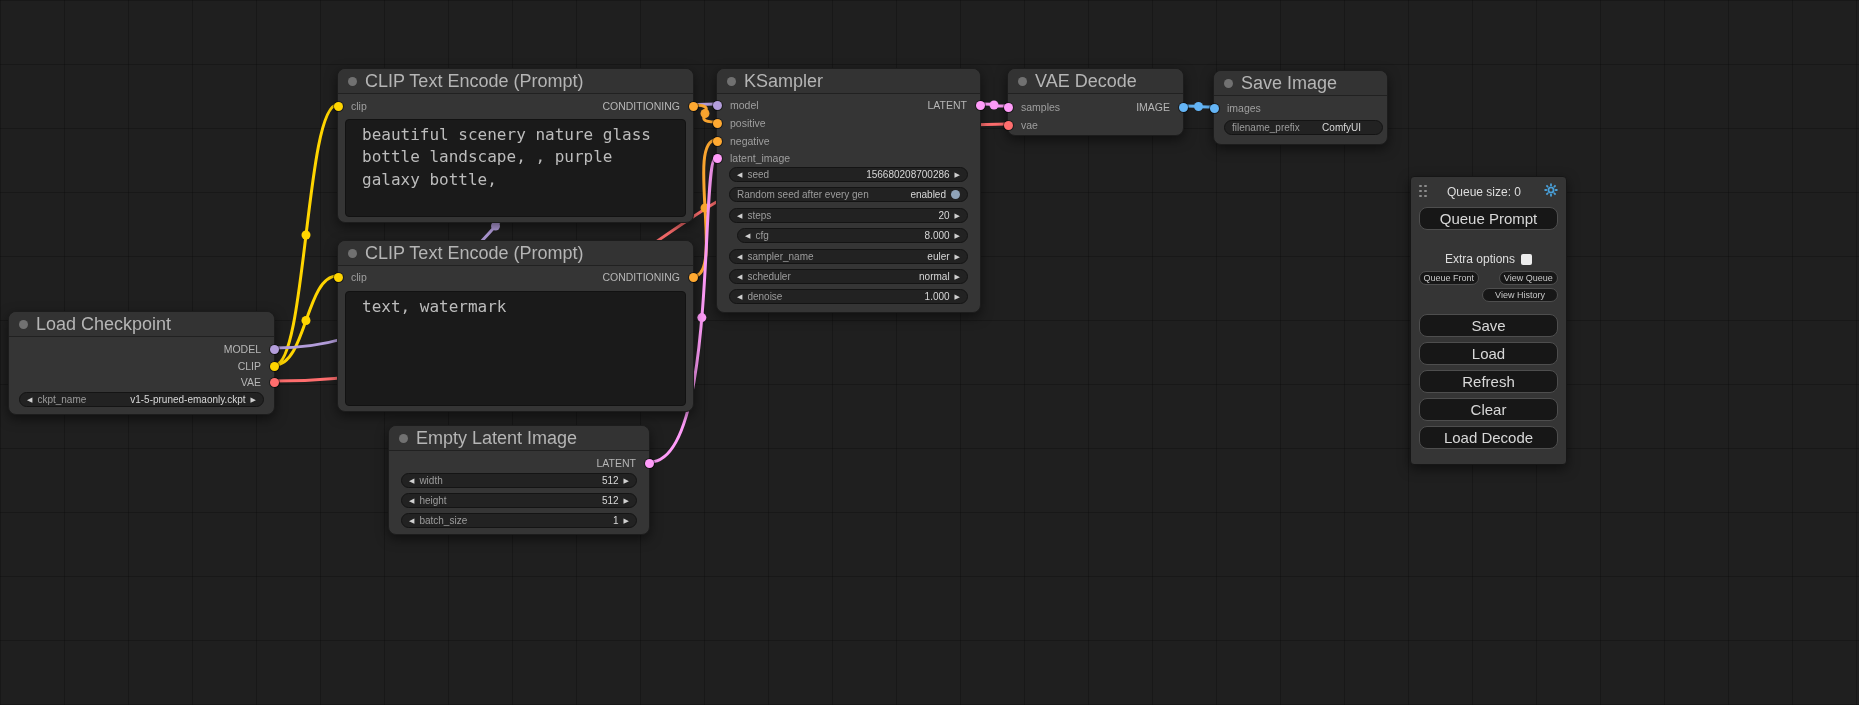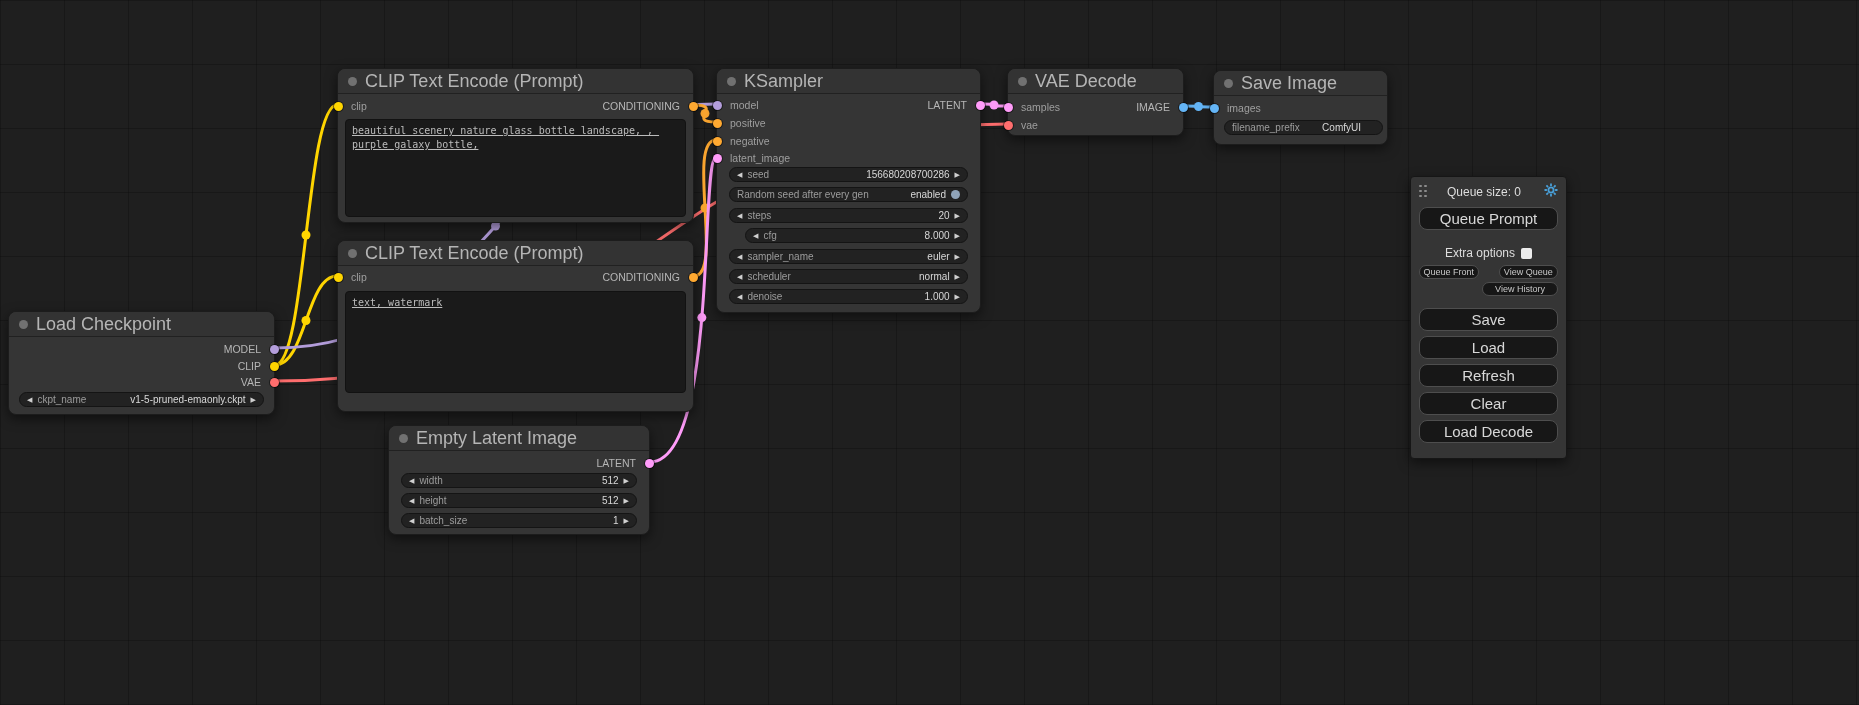--- a/index.html
+++ b/index.html
@@ -35,39 +35,39 @@
     position:absolute;height:15px;background:#222222;border:1px solid #141414;
     border-radius:8px;display:flex;align-items:center;gap:5px;padding:0 7px;
     font-size:10px;color:#aaa;overflow:hidden;white-space:nowrap;
   }
   .warrow{color:#d0d0d0;font-size:7px;line-height:1;flex:none}
   .wlabel{color:#9c9c9c}
   .wvalue{margin-left:auto;color:#d8d8d8}
   .toggle-dot{width:9px;height:9px;border-radius:50%;background:#8fa3b8;flex:none}
   .prompt-box{
     position:absolute;background:#1a1a1a;border:1px solid #121212;border-radius:4px;
-    padding:4px 6px;color:#bcbcbc;font-family:"DejaVu Sans Mono",monospace;
-    font-size:10px;line-height:1.4;white-space:pre-wrap;overflow:hidden;text-decoration:underline;
+    padding:4px 16px;color:#bcbcbc;font-family:"DejaVu Sans Mono",monospace;
+    font-size:16px;line-height:1.4;white-space:pre-wrap;overflow:hidden;
   }
   .queue-panel{
     position:absolute;left:1410px;top:176px;width:157px;z-index:3;
     background:#353535;border:1px solid #161616;border-radius:4px;
     padding:6px 8px 10px;box-shadow:0 4px 12px rgba(0,0,0,.5);
   }
   .qp-header{display:flex;align-items:center;color:#dedede;font-size:12px;margin-bottom:7px}
   .qp-title{flex:1;text-align:center}
   .drag-dots{display:inline-grid;grid-template-columns:repeat(2,4px);grid-auto-rows:4px;gap:1px;flex:none}
   .drag-dots i{width:2.5px;height:2.5px;background:#8c8c8c;border-radius:50%}
   .btn{
     display:block;width:100%;background:#171717;border:1px solid #4e4e4e;border-radius:8px;
     color:#d8d8d8;text-align:center;font-family:"Liberation Sans",sans-serif;cursor:pointer;
   }
   .btn.big{font-size:15px;height:23px;line-height:21px;margin:5px 0}
   .btn.small{font-size:9px;height:14px;line-height:12px;border-radius:10px;color:#c8c8c8}
-  .extra-row{display:flex;align-items:center;justify-content:center;gap:6px;color:#dedede;font-size:12px;margin:16px 0 5px}
+  .extra-row{display:flex;align-items:center;justify-content:center;gap:6px;color:#dedede;font-size:12px;margin:22px 0 5px}
   .checkbox{width:11px;height:11px;background:#ededed;border-radius:2px;flex:none}
   .small-row{display:flex;gap:20px;margin:3px 0}
   .small-row.center{justify-content:flex-end}
   .small-row.center .btn.small{width:76px}
   .qp-main-group{margin-top:12px}
   .gear-icon{flex:none;margin-left:4px}
 </style>
 </head>
 <body>
 
@@ -139,21 +139,21 @@
     <span>CLIP Text Encode (Prompt)</span>
   </div>
   <div class="port in" style="top:29px">
     <span class="pdot" style="background: rgb(255, 213, 0);"></span>
     <span class="plabel">clip</span>
   </div>
   <div class="port out" style="top:29px">
     <span class="plabel">CONDITIONING</span>
     <span class="pdot" style="background: rgb(255, 169, 49);"></span>
   </div>
-  <div class="prompt-box" style="left:7px;right:7px;top:50px;height:102px">text, watermark</div>
+  <div class="prompt-box" style="left:7px;right:7px;top:50px;height:115px">text, watermark</div>
 </div>
 
 <div class="node" style="left:388px;top:425px;width:262px;height:110px">
   <div class="node-title">
     <span class="title-dot"></span>
     <span>Empty Latent Image</span>
   </div>
   <div class="port out" style="top:30px">
     <span class="plabel">LATENT</span>
     <span class="pdot" style="background: rgb(255, 156, 249);"></span>
@@ -213,21 +213,21 @@
     <span class="wlabel">Random seed after every gen</span>
     <span class="wvalue">enabled</span>
     <span class="toggle-dot"></span>
   </div>
   <div class="widget" style="left:12px;right:12px;top:139px">
     <span class="warrow">◀</span>
     <span class="wlabel">steps</span>
     <span class="wvalue">20</span>
     <span class="warrow">▶</span>
   </div>
-  <div class="widget" style="left:28px;right:12px;top:159px">
+  <div class="widget" style="left:20px;right:12px;top:159px">
     <span class="warrow">◀</span>
     <span class="wlabel">cfg</span>
     <span class="wvalue">8.000</span>
     <span class="warrow">▶</span>
   </div>
   <div class="widget" style="left:12px;right:12px;top:180px">
     <span class="warrow">◀</span>
     <span class="wlabel">sampler_name</span>
     <span class="wvalue">euler</span>
     <span class="warrow">▶</span>

